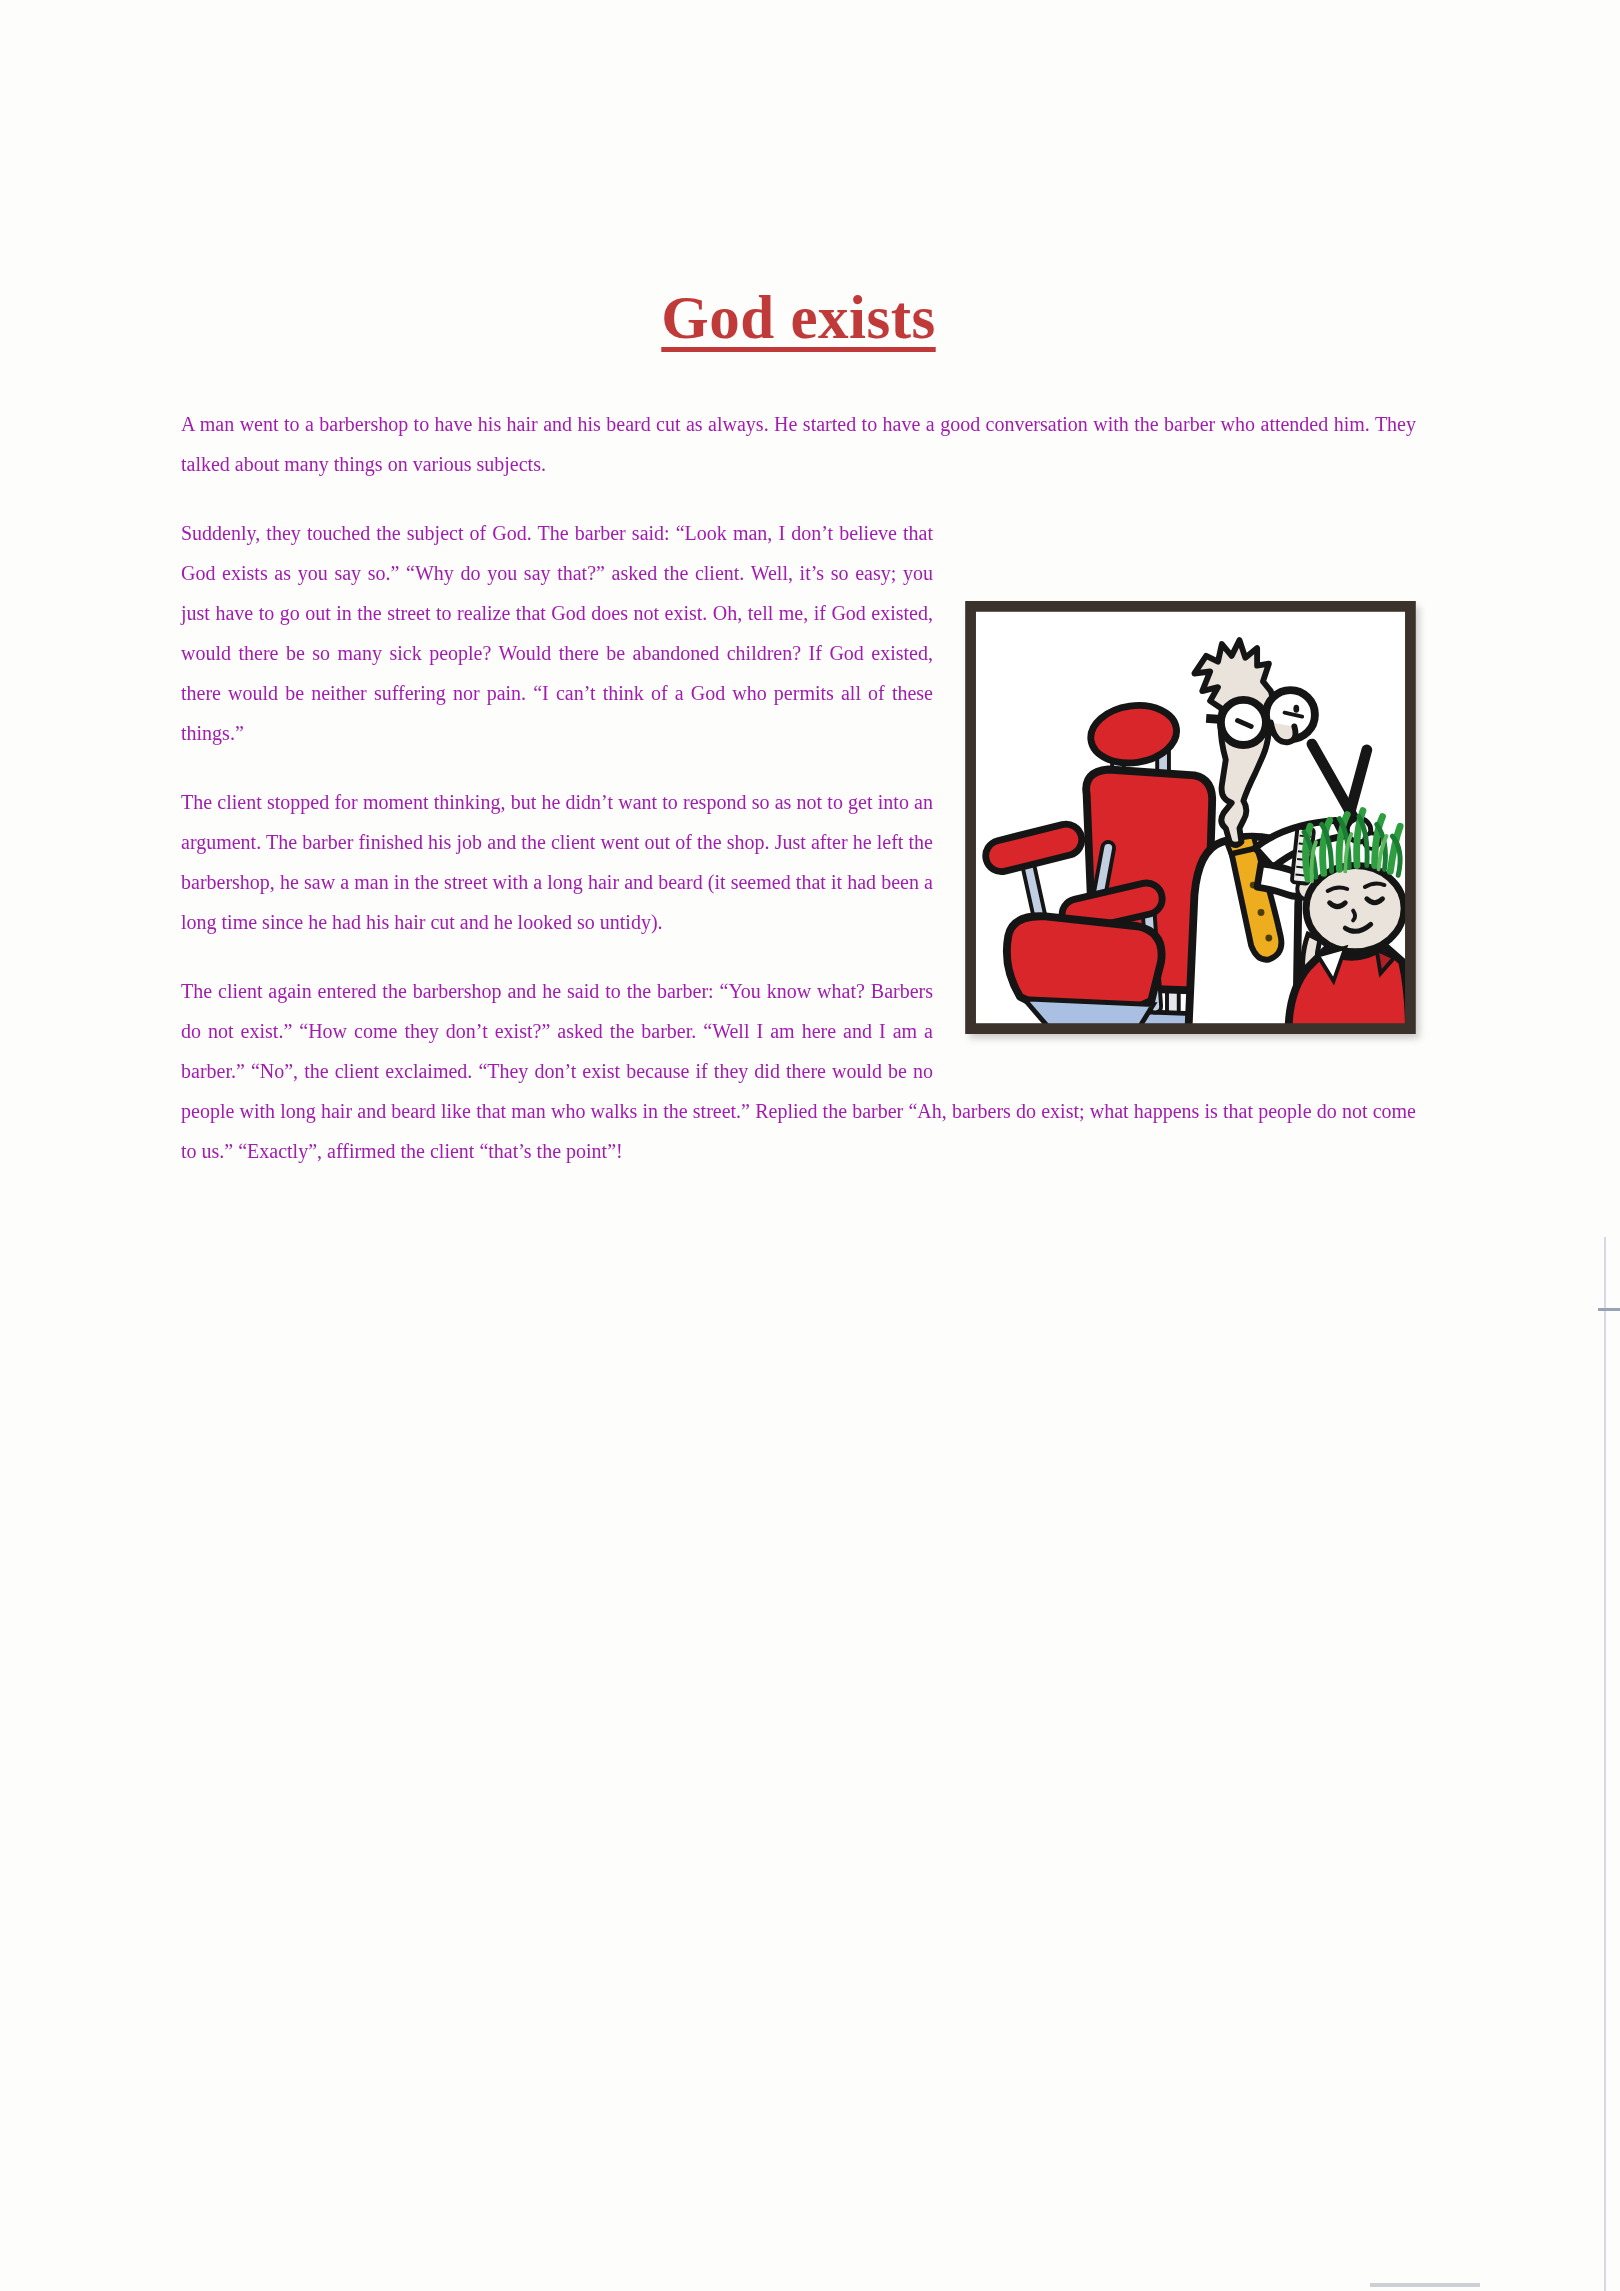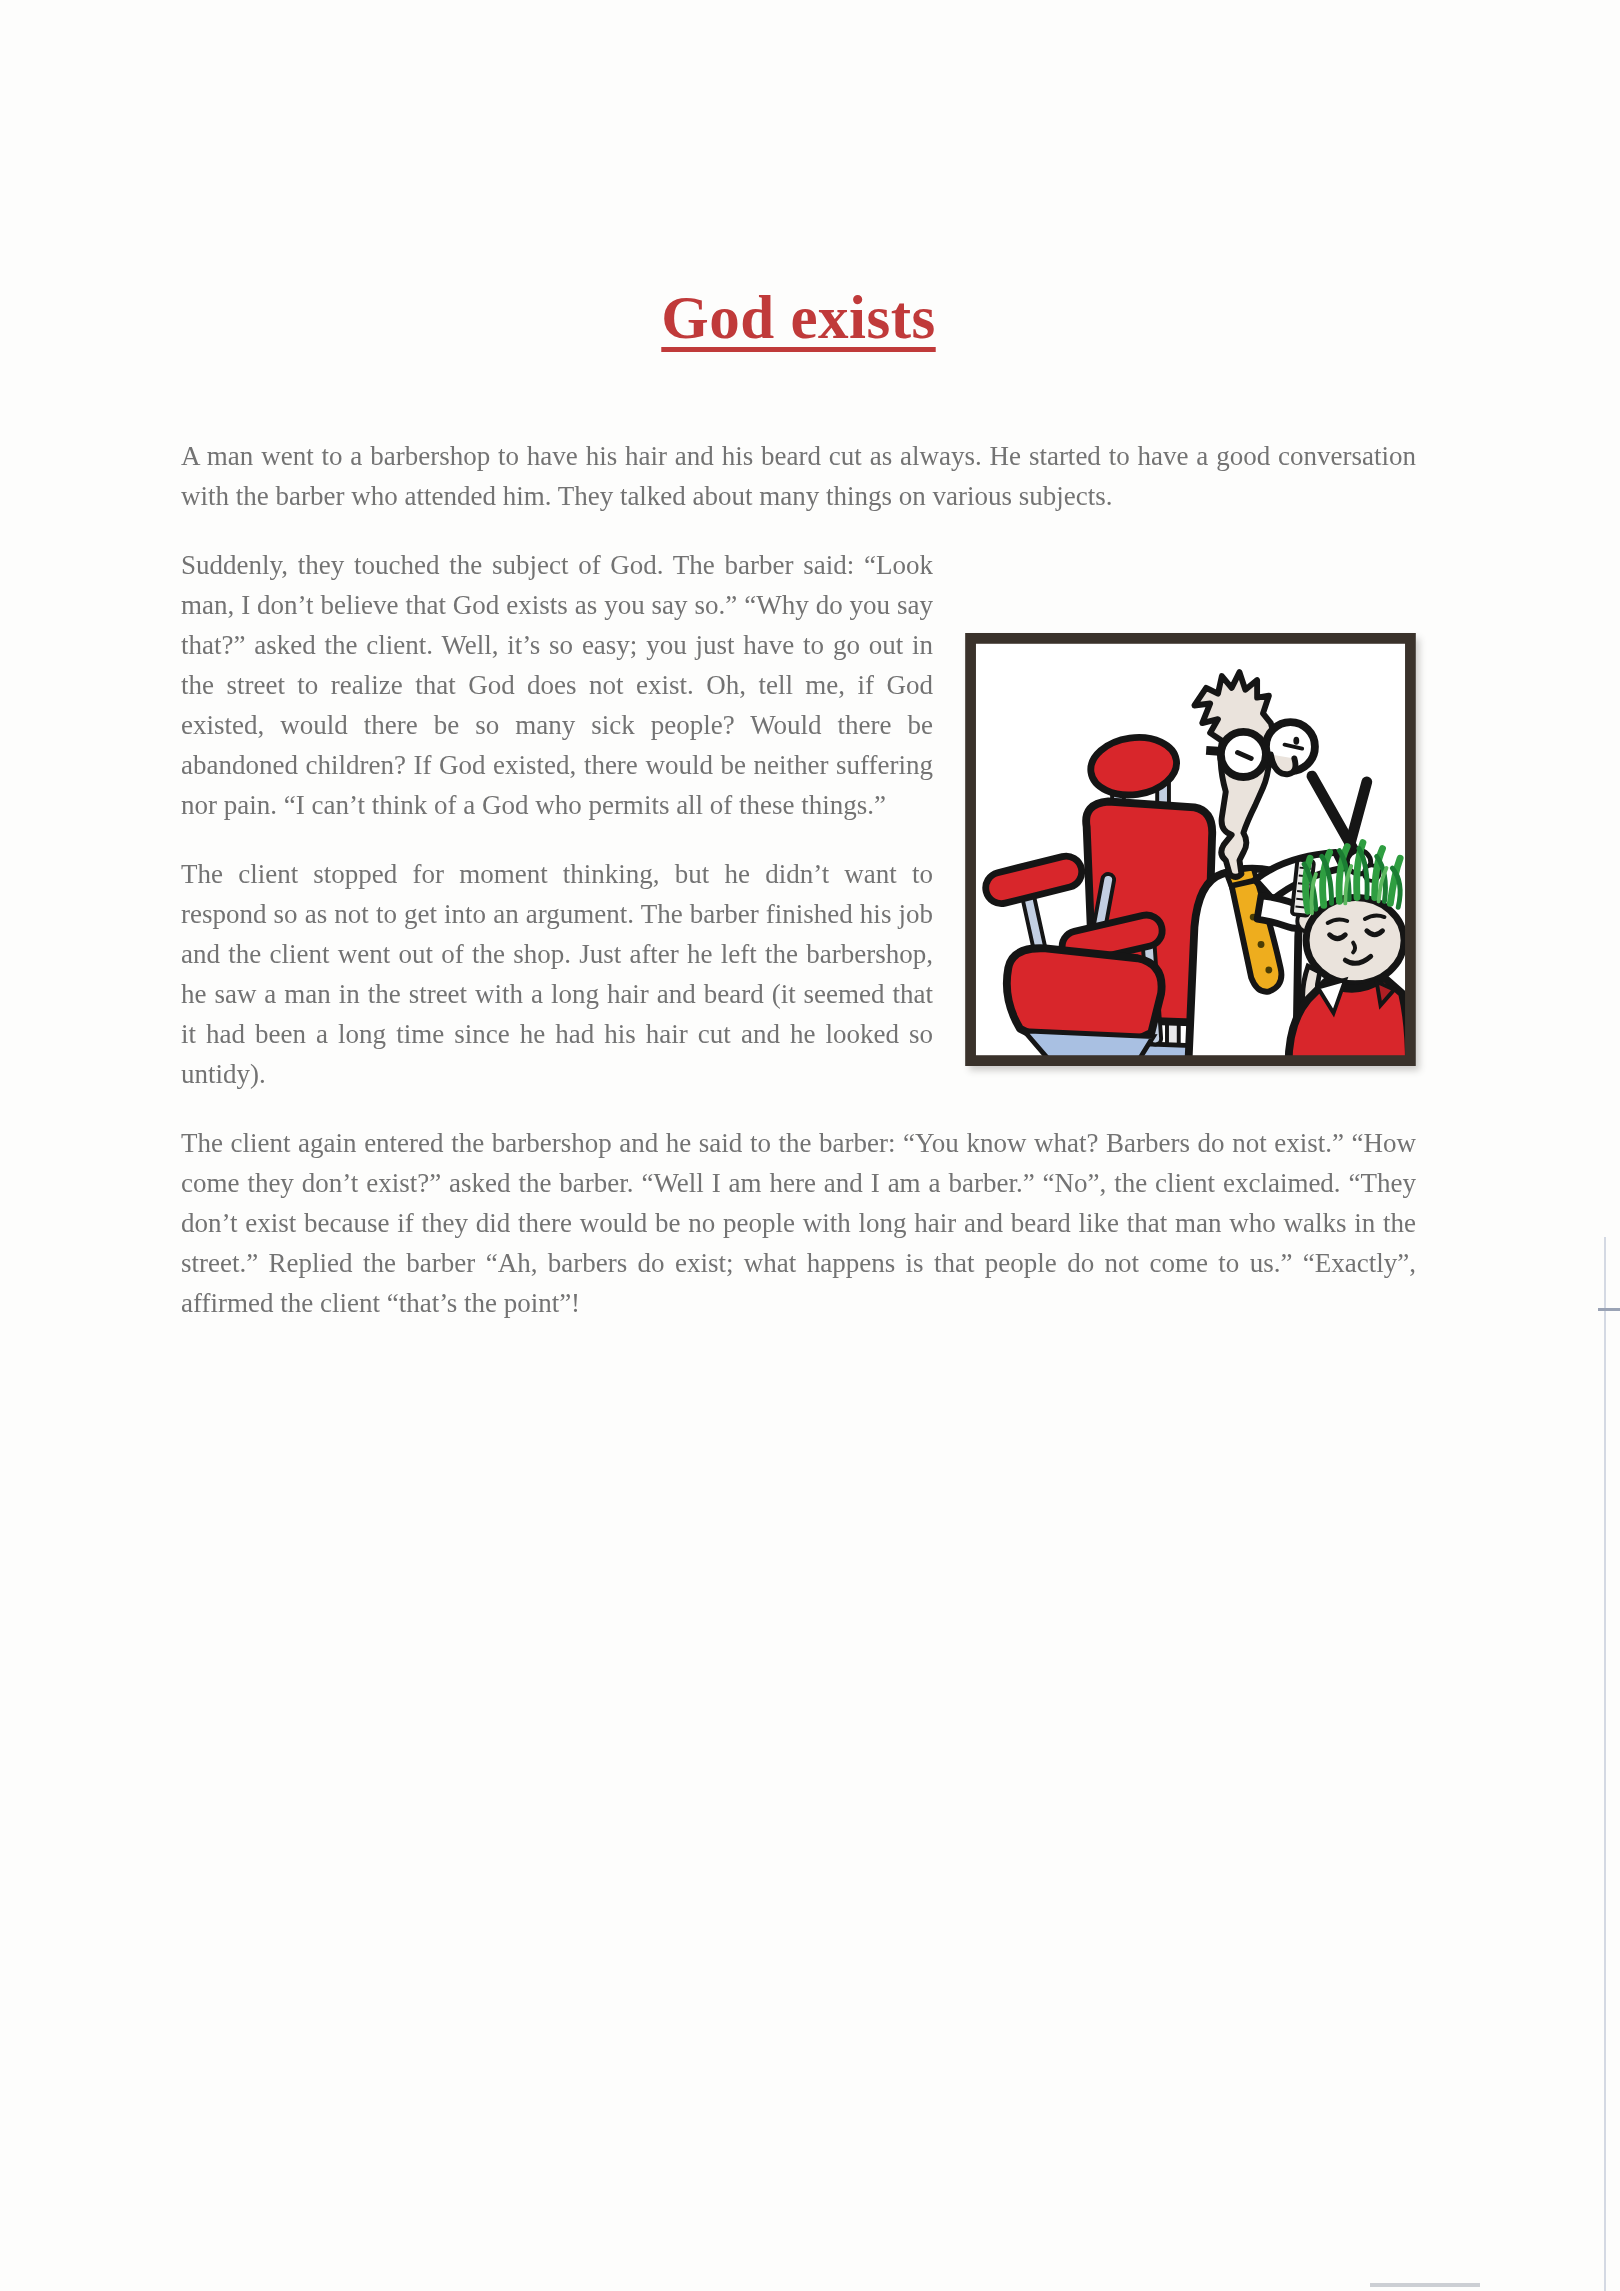--- a/index.html
+++ b/index.html
@@ -9,35 +9,35 @@
     font-family: "Liberation Serif", serif;
     position: relative;
     overflow: hidden;
   }
   .sheet {
     position: absolute;
     left: 181px; top: 0;
     width: 1235px;
   }
   .doc-title {
-    margin: 282px 0 82px 0;
+    margin: 282px 0 50px 0;
     text-align: center;
     font-size: 61px;
     line-height: 1.18;
     font-weight: 600;
     color: #c03a3a;
     text-decoration: underline;
     text-decoration-thickness: 4.9px;
     text-underline-offset: 8.8px;
   }
   .doc-title span { letter-spacing: 0.5px; }
   p.body-par {
-    font-size: 27px;
+    font-size: 20px;
     line-height: 40px;
-    color: #737373;
+    color: #a21caf;
     text-align: justify;
     margin: 0 0 29px 0;
   }
   figure.illustration {
     float: right;
     width: 451px; height: 433px;
     margin: 88px 0 41px 32px;
     padding: 0;
     box-shadow: 3.9px 4.9px 6.9px rgba(60,55,50,0.25);
     background: #ffffff;

